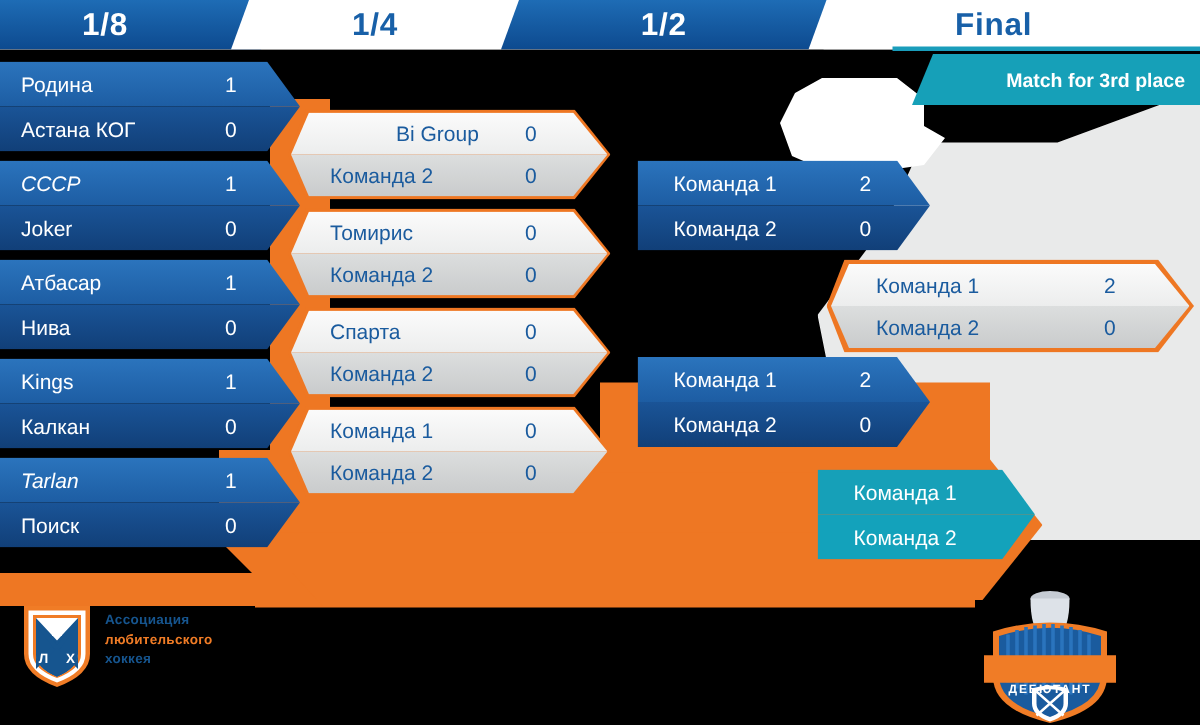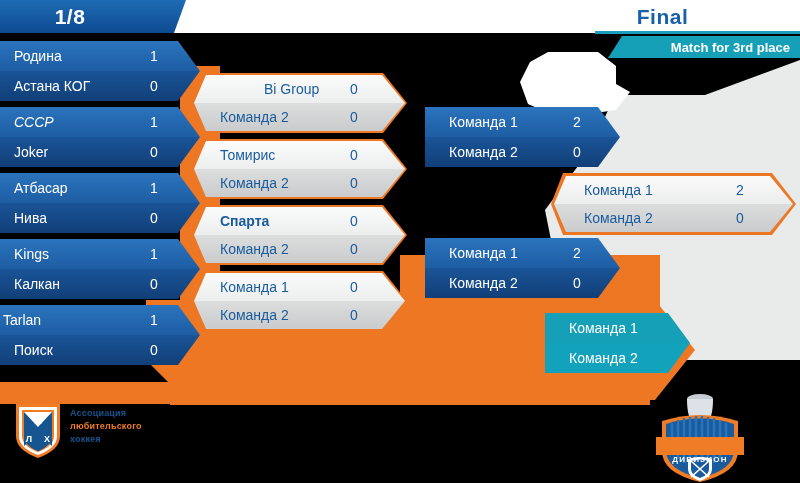--- a/index.html
+++ b/index.html
@@ -89,28 +89,36 @@
   <div class="orange-field" style="left:170px;top:355px;width:480px;height:50px;z-index:3;"></div>
 
   <div class="orange-field" style="left:0px;top:382px;width:215px;height:22px;z-index:3;
               clip-path:polygon(0 0, 195px 0, 215px 22px, 0 22px);"></div>
 
   <div class="header">
     <div class="htab blue" id="tab0" style="left:-20px;width:180px;">
       <div class="bg"></div>
       <span class="lbl">1/8</span>
     </div>
+    <div class="htab white" style="left:160px;width:180px;">
+      <div class="bg"></div>
+      <span class="lbl">1/4</span>
+    </div>
+    <div class="htab blue" style="left:340px;width:205px;">
+      <div class="bg"></div>
+      <span class="lbl">1/2</span>
+    </div>
     <div class="htab white" style="left:545px;width:275px;">
       <div class="bg" style="transform:skewX(-20deg) translateX(10px);"></div>
       <span class="lbl" style="margin-left:-40px;">Final</span>
     </div>
   </div>
   <div class="hline"></div>
 
-  <div class="banner" style="left:608px;top:36px;width:192px;height:22px;">
+  <div class="banner" style="left:608px;top:36px;width:192px;height:34px;">
     <span>Match for 3rd place</span>
   </div>
 
   <div class="match m-blue" style="left:0px;top:41px;width:200px;height:60px;">
     <div class="row r1">
       <span class="nm" style="left:14px;">Родина</span>
       <span class="sc" style="left:150px;">1</span>
     </div>
     <div class="row r2">
       <span class="nm" style="left:14px;">Астана КОГ</span>
@@ -146,21 +154,21 @@
       <span class="sc" style="left:150px;">1</span>
     </div>
     <div class="row r2">
       <span class="nm" style="left:14px;">Калкан</span>
       <span class="sc" style="left:150px;">0</span>
     </div>
   </div>
 
   <div class="match m-blue" style="left:0px;top:305px;width:200px;height:60px;">
     <div class="row r1">
-      <span class="nm" style="left:3px;">Tarlan</span>
+      <span class="nm" style="left:14px;font-style:italic;">Tarlan</span>
       <span class="sc" style="left:150px;">1</span>
     </div>
     <div class="row r2">
       <span class="nm" style="left:14px;">Поиск</span>
       <span class="sc" style="left:150px;">0</span>
     </div>
   </div>
 
   <div class="match m-grey" style="left:192px;top:73px;width:215px;height:60px;">
     <div class="inner"></div>
@@ -187,21 +195,21 @@
         <span class="nm" style="left:26px;">Команда 2</span>
         <span class="sc" style="left:156px;">0</span>
       </div>
     </div>
   </div>
 
   <div class="match m-grey" style="left:192px;top:205px;width:215px;height:60px;">
     <div class="inner"></div>
     <div class="faces">
       <div class="row r1">
-        <span class="nm" style="left:26px;font-weight:bold;">Спарта</span>
+        <span class="nm" style="left:26px;">Спарта</span>
         <span class="sc" style="left:156px;">0</span>
       </div>
       <div class="row r2">
         <span class="nm" style="left:26px;">Команда 2</span>
         <span class="sc" style="left:156px;">0</span>
       </div>
     </div>
   </div>
 
   <div class="match m-grey" style="left:192px;top:271px;width:215px;height:60px;">
@@ -308,16 +316,16 @@
           <line x1="78" y1="30" x2="78" y2="62"></line>
       </g>
 
       <path d="M8 44 L96 44 L96 62 L8 62 Z" fill="#f07c26"></path>
       <path d="M8 44 L96 44 L96 62 L8 62 Z" fill="#f07c26"></path>
 
       <path d="M40 66 Q52 62 64 66 L64 76 Q64 84 52 88 Q40 84 40 76 Z" fill="#ffffff"></path>
       <path d="M43 68 Q52 65 61 68 L61 76 Q61 82 52 85 Q43 82 43 76 Z" fill="#1a5b9e"></path>
       <path d="M43 68 L61 84 M61 68 L43 84" stroke="#ffffff" stroke-width="1.6"></path>
     </svg>
-    <div class="logo-txt" style="left:0;top:62px;width:104px;text-align:center;font-size:8px;color:#ffffff;letter-spacing:1.2px;">ДИВИЗИОН</div>
+    <div class="logo-txt" style="left:0;top:62px;width:104px;text-align:center;font-size:8px;color:#ffffff;letter-spacing:1.2px;">ДЕБЮТАНТ</div>
   </div>
 
 </div>
 
 </body></html>

